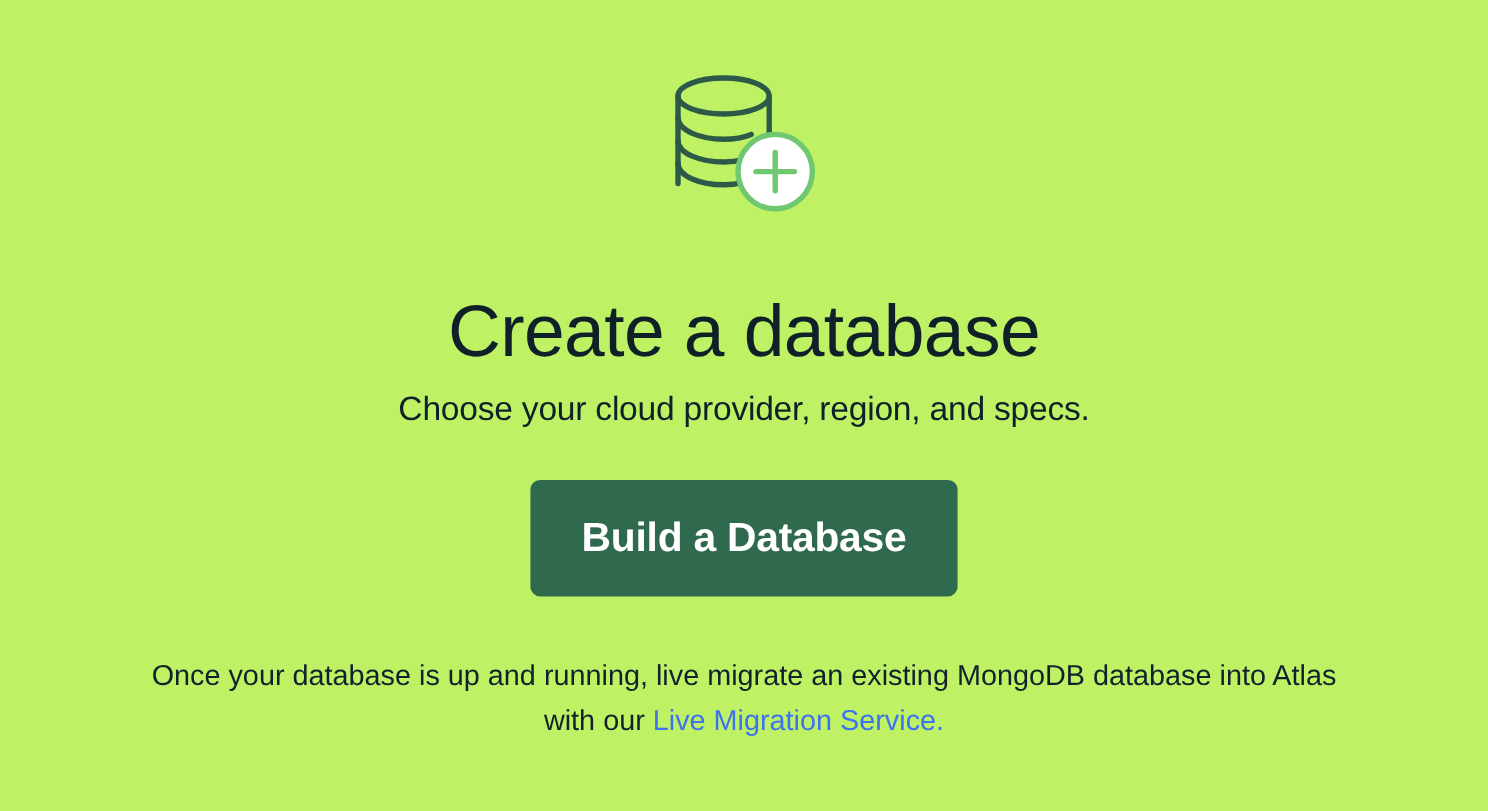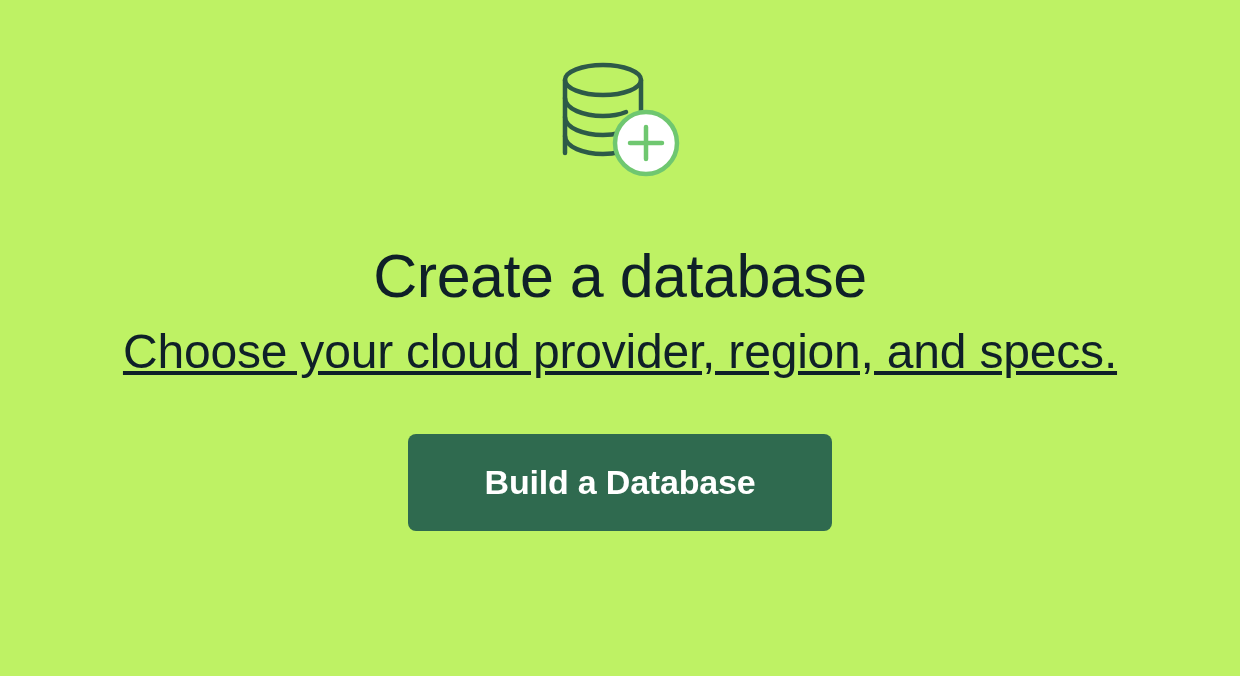--- a/index.html
+++ b/index.html
@@ -43,36 +43,35 @@
     padding: 0;
     font-size: 61px;
     line-height: 1.05;
     font-weight: 400;
     letter-spacing: -0.5px;
     color: #0f2028;
     text-align: center;
     margin-top: 56px;
   }
   .subhead {
-    margin: 12px;
+    margin: 0;
     padding: 0;
-    font-size: 48px;
+    font-size: 28px;
     line-height: 1.1;
     font-weight: 400;
     letter-spacing: -0.2px;
     color: #0f2028;
     text-align: center;
     margin-top: 18px;
-    text-decoration: underline;
   }
 
   
   .cta-button {
     margin-top: 43px;
-    width: 424px;
+    width: 356px;
     height: 97px;
     background: #2f6a4f;
     color: #ffffff;
     border: none;
     border-radius: 8px;
     font-family: "Liberation Sans", sans-serif;
     font-size: 34px;
     font-weight: 700;
     letter-spacing: -0.2px;
     cursor: pointer;
@@ -123,14 +122,17 @@
       <path d="M96 69 L96 101 M80 85 L112 85" stroke="#6fc770" stroke-width="4.5" stroke-linecap="round"></path>
     </svg>
   </div>
 
   <h1 class="headline">Create a database</h1>
 
   <p class="subhead">Choose your cloud provider, region, and specs.</p>
 
   <button class="cta-button">Build a Database</button>
 
+  <p class="footer-note">
+    <span>Once your database is up and running, live migrate an existing MongoDB database into Atlas with our </span><a class="footer-link" href="#">Live Migration Service.</a>
+  </p>
 
 </div>
 
 </body></html>

